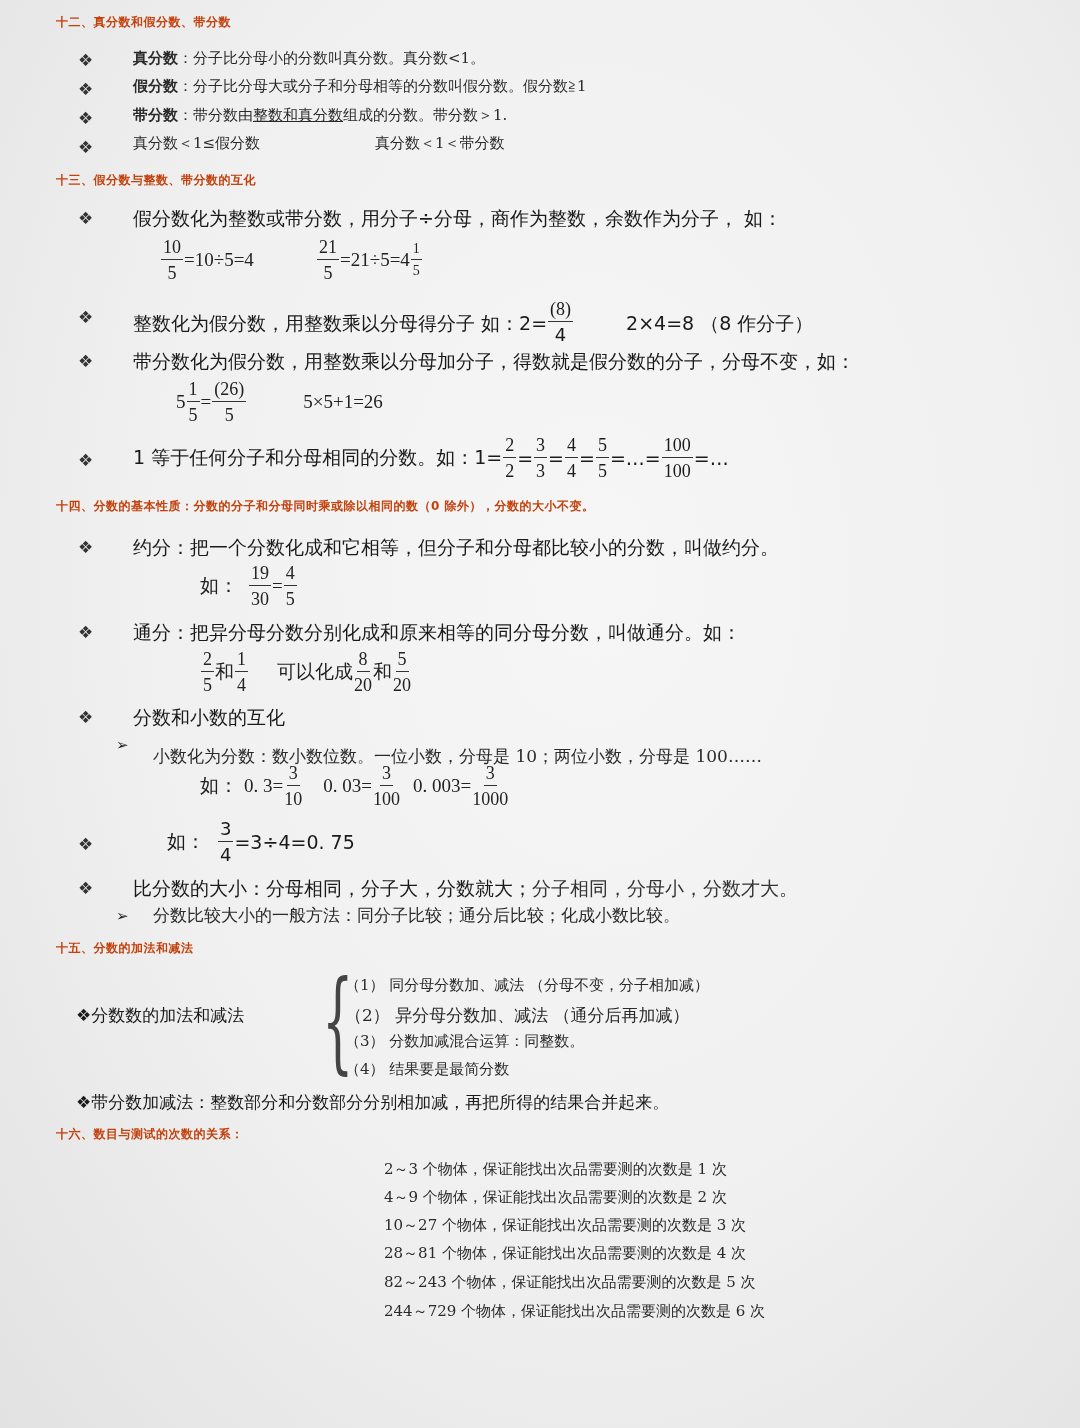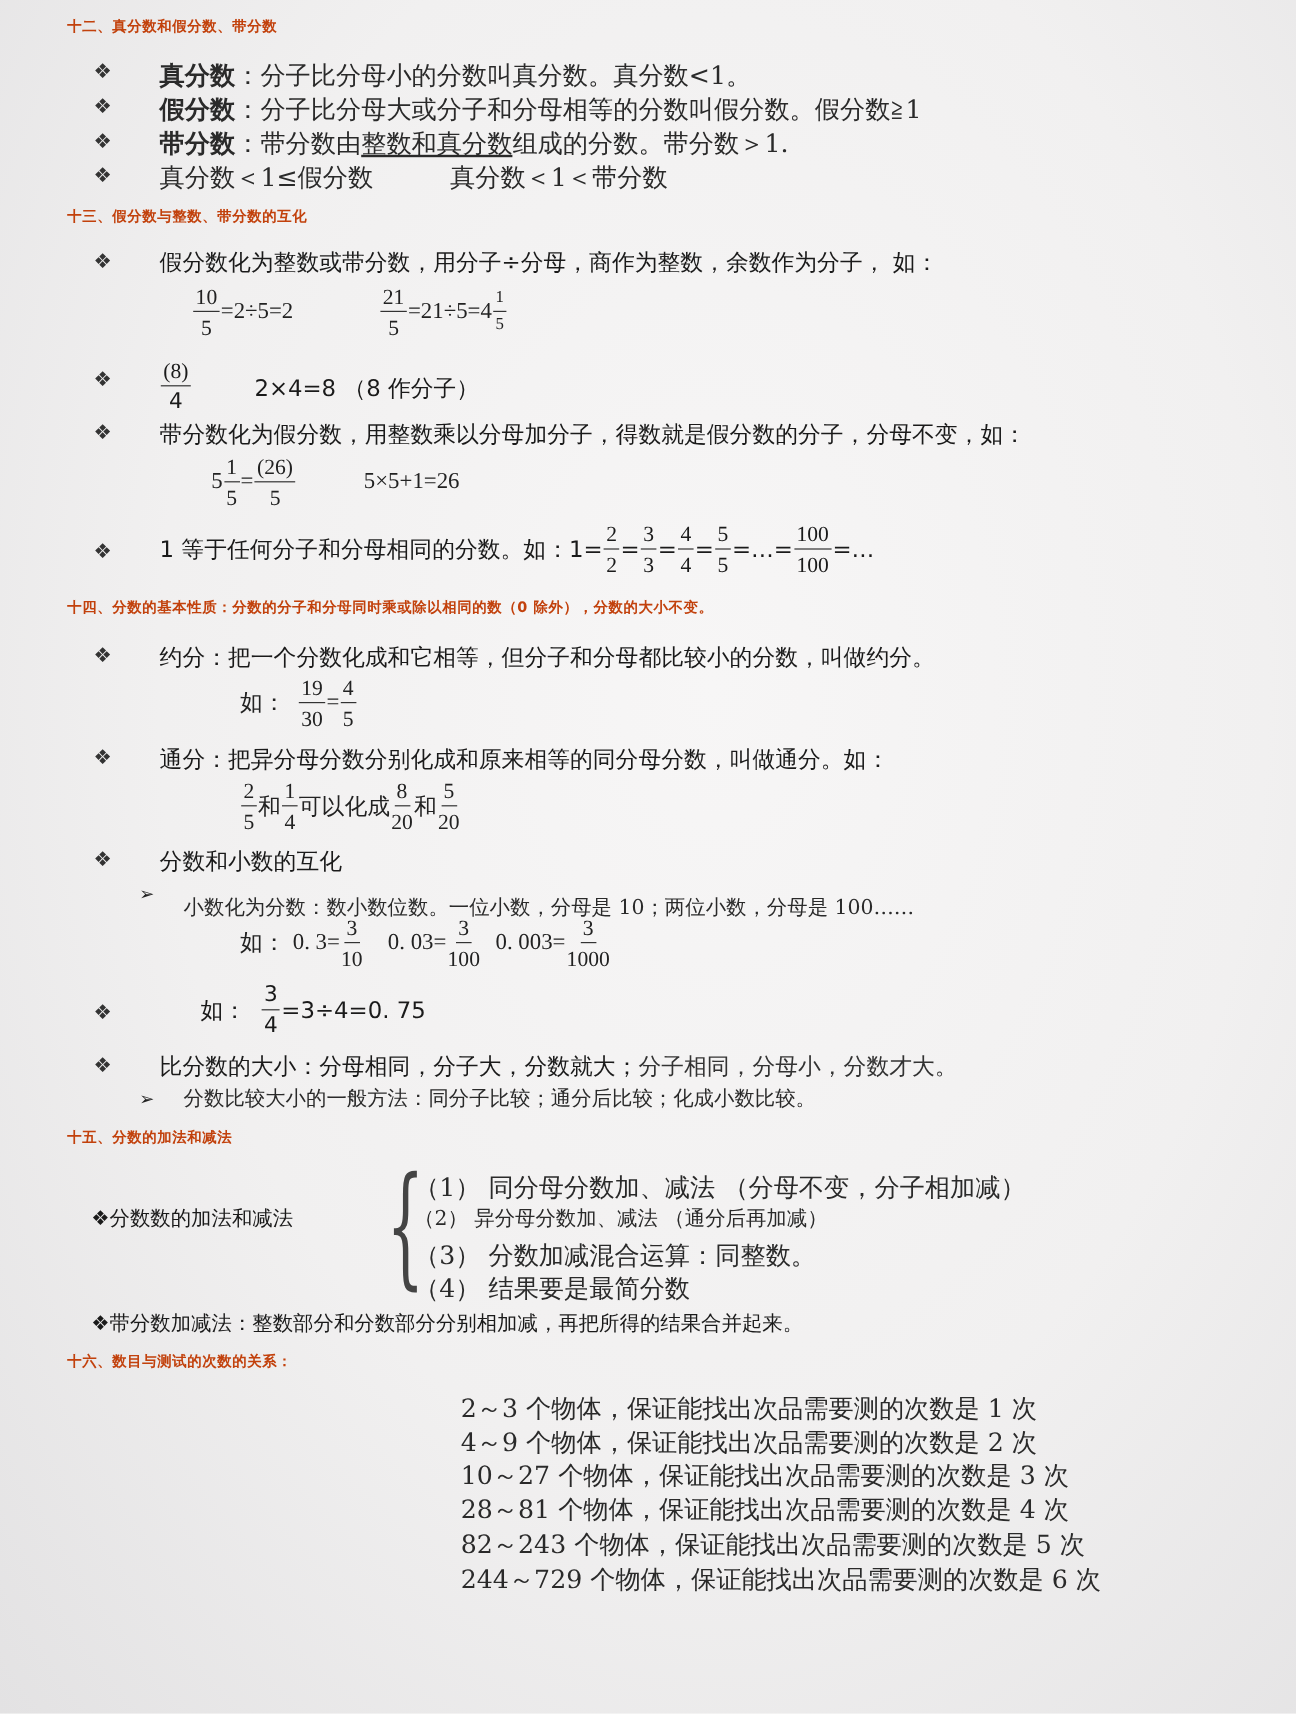--- a/index.html
+++ b/index.html
@@ -5,21 +5,21 @@
   html, body { margin: 0; padding: 0; }
   body {
     width: 1080px; height: 1428px; overflow: hidden; position: relative;
     background: radial-gradient(ellipse at 55% 40%, #f7f6f6 0%, #f1f0f0 55%, #e3e2e3 100%);
     color: #1e1e1e;
     font-family: "DejaVu Serif", "Liberation Serif", serif;
   }
   .abs { position: absolute; white-space: nowrap; }
   .h { font-family: "DejaVu Sans", "Liberation Sans", sans-serif; font-weight: bold; font-size: 12px; color: #c2410c; letter-spacing: 0.5px; }
   .bullet { font-size: 17px; color: #333; font-family: "DejaVu Sans", sans-serif; }
-  .t { font-size: 21px; color: #2a2a2a; }
+  .t { font-size: 15px; color: #2a2a2a; }
   .ts { font-size: 19px; color: #1a1a1a; font-family: "DejaVu Sans", "Liberation Sans", sans-serif; }
   .sm { font-size: 17px; }
   .b { font-weight: bold; font-family: "DejaVu Sans", "Liberation Sans", sans-serif; }
   .u { text-decoration: underline; }
   .frac { display: inline-flex; flex-direction: column; align-items: center; vertical-align: middle; line-height: 1; margin: 0 1px; }
   .frac .n { padding: 0 2px 3px; border-bottom: 1.5px solid #333; font-size: 18px; }
   .frac .d { padding-top: 4px; font-size: 18px; }
   .math { font-family: "Liberation Serif", "DejaVu Serif", serif; font-size: 19px; color: #222; display: flex; align-items: center; }
   .brace { font-family: "DejaVu Serif", serif; font-size: 110px; line-height: 1; color: #444; transform: scaleX(0.45); transform-origin: left; }
   .arrow { font-size: 15px; color: #222; }
@@ -39,35 +39,36 @@
 <div class="abs t" style="left:375px;top:134px;">真分数＜1＜带分数</div>
 
 <div class="abs h" style="left:56px;top:172px;">十三、假分数与整数、带分数的互化</div>
 <div class="abs bullet" style="left:78px;top:208px;">❖</div>
 <div class="abs ts" style="left:133px;top:206px;">假分数化为整数或带分数，用分子÷分母，商作为整数，余数作为分子，  如：</div>
 <div class="abs math" style="left:160px;top:238px;">
   <span class="frac">
       <span class="n">10</span>
       <span class="d">5</span>
     </span>
-  <span>=2÷5=2</span>
+  <span>=10÷5=4</span>
 </div>
 <div class="abs math" style="left:316px;top:238px;">
   <span class="frac">
       <span class="n">21</span>
       <span class="d">5</span>
     </span>
   <span>=21÷5=4</span>
   <span class="frac">
       <span class="n" style="font-size:14px">1</span>
       <span class="d" style="font-size:14px">5</span>
     </span>
 </div>
 <div class="abs bullet" style="left:78px;top:307px;">❖</div>
 <div class="abs ts" style="left:133px;top:304px;display:flex;align-items:center;">
+  <span>整数化为假分数，用整数乘以分母得分子  如：2=</span>
   <span class="frac" style="font-family:'Liberation Serif',serif;margin-top:-4px">
       <span class="n">(8)</span>
       <span class="d" style="font-family:'DejaVu Sans',sans-serif">4</span>
     </span>
   <span style="margin-left:52px">2×4=8 （8 作分子）</span>
 </div>
 <div class="abs bullet" style="left:78px;top:351px;">❖</div>
 <div class="abs ts" style="left:133px;top:349px;">带分数化为假分数，用整数乘以分母加分子，得数就是假分数的分子，分母不变，如：</div>
 <div class="abs math" style="left:176px;top:380px;">
   <span>5</span>
@@ -128,21 +129,21 @@
 <div class="abs math" style="left:200px;top:650px;">
   <span class="frac">
       <span class="n">2</span>
       <span class="d">5</span>
     </span>
   <span>和</span>
   <span class="frac">
       <span class="n">1</span>
       <span class="d">4</span>
     </span>
-  <span style="">可以化成</span>
+  <span style="margin-left:28px">可以化成</span>
   <span class="frac">
       <span class="n">8</span>
       <span class="d">20</span>
     </span>
   <span>和</span>
   <span class="frac">
       <span class="n">5</span>
       <span class="d">20</span>
     </span>
 </div>

